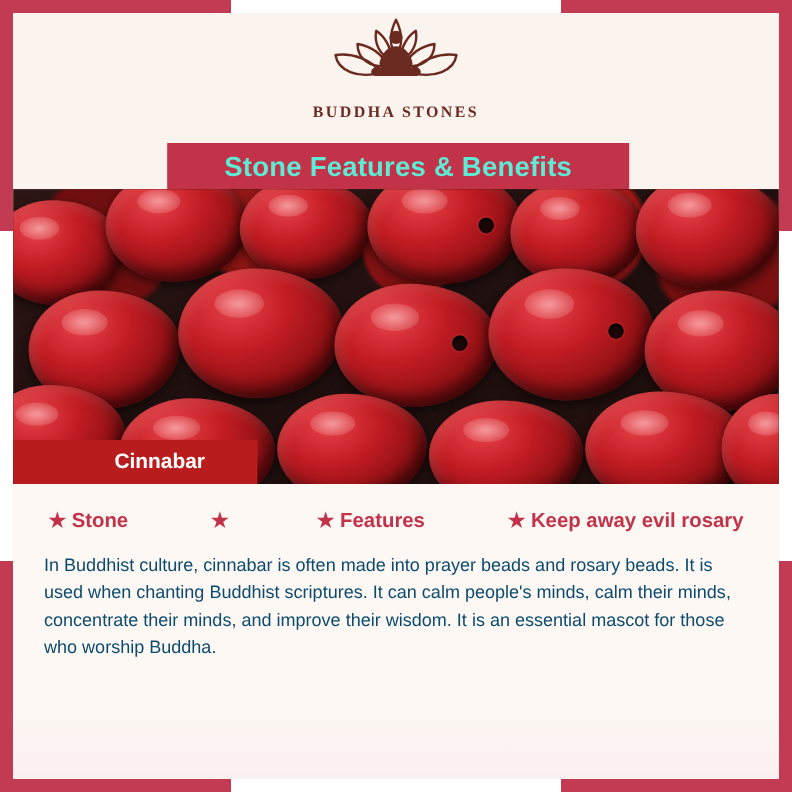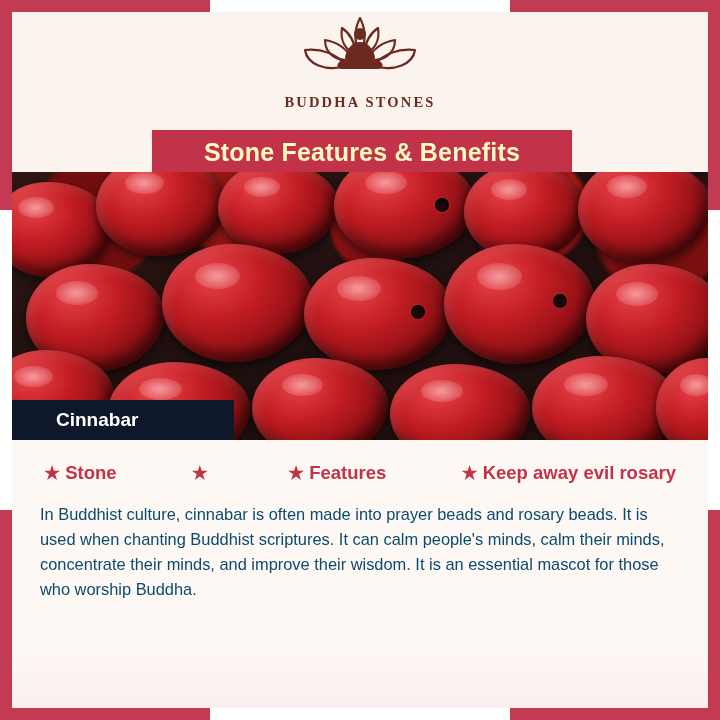--- a/index.html
+++ b/index.html
@@ -99,21 +99,21 @@
     top: 118px;
     width: 420px;
     height: 44px;
     background: #c2334a;
     display: flex;
     align-items: center;
     justify-content: center;
     box-shadow: 0 1px 2px rgba(0,0,0,0.10);
   }
   .title-band .title-text {
-    color: #fef9c3;
+    color: #5eead4;
     font-size: 25px;
     font-weight: bold;
     letter-spacing: 0.2px;
     font-family: "Liberation Sans", sans-serif;
   }
 
   
   .photo {
     position: relative;
     width: 696px;
@@ -184,24 +184,24 @@
   .s16 { left: 520px; top: 184px; width: 146px; height: 104px; }
   .s17 { left: 644px; top: 186px; width: 110px; height: 100px; }
 
   
   .name-ribbon {
     position: absolute;
     left: 0;
     bottom: 0;
     width: 222px;
     height: 40px;
-    background: #0f172a;
+    background: #b91c1c;
     display: flex;
     align-items: center;
-    padding-left: 44px;
+    padding-left: 92px;
     box-sizing: border-box;
   }
   .name-ribbon .stone-name {
     color: #ffffff;
     font-size: 19px;
     font-weight: bold;
   }
 
   
   .panel {

